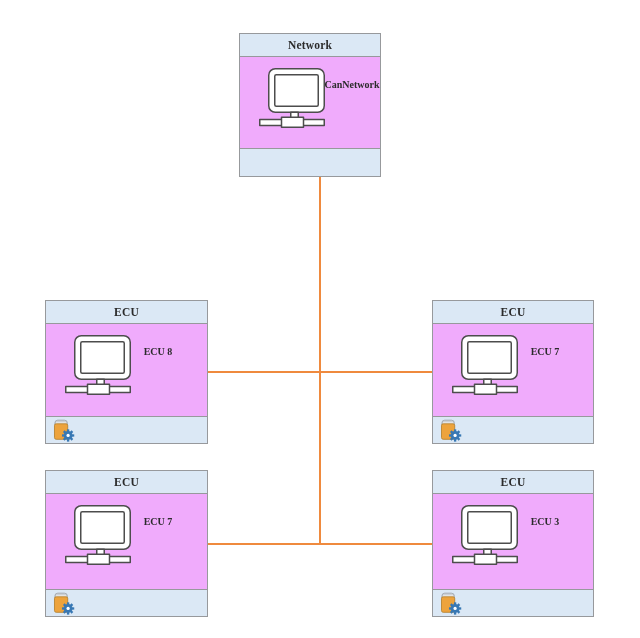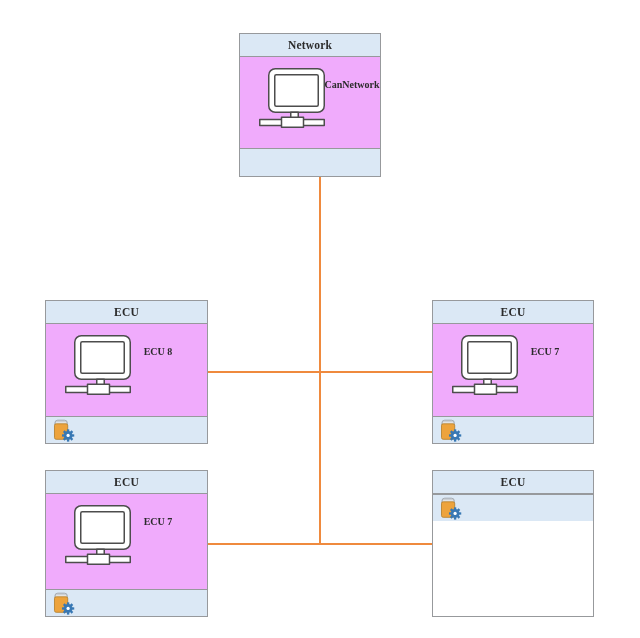--- a/index.html
+++ b/index.html
@@ -191,20 +191,26 @@
     </div>
     <div class="node-footer">
       <svg class="artifact-icon">
           <use href="#artifact-shape"></use>
         </svg>
     </div>
   </div>
 
   <div class="node" id="node-ecu3">
     <div class="node-header">ECU</div>
+    <div class="node-body">
+      <svg class="pc-icon">
+          <use href="#pc-shape"></use>
+        </svg>
+      <span class="node-label">ECU 3</span>
+    </div>
     <div class="node-footer">
       <svg class="artifact-icon">
           <use href="#artifact-shape"></use>
         </svg>
     </div>
   </div>
 
 </div>
 
 </body></html>

